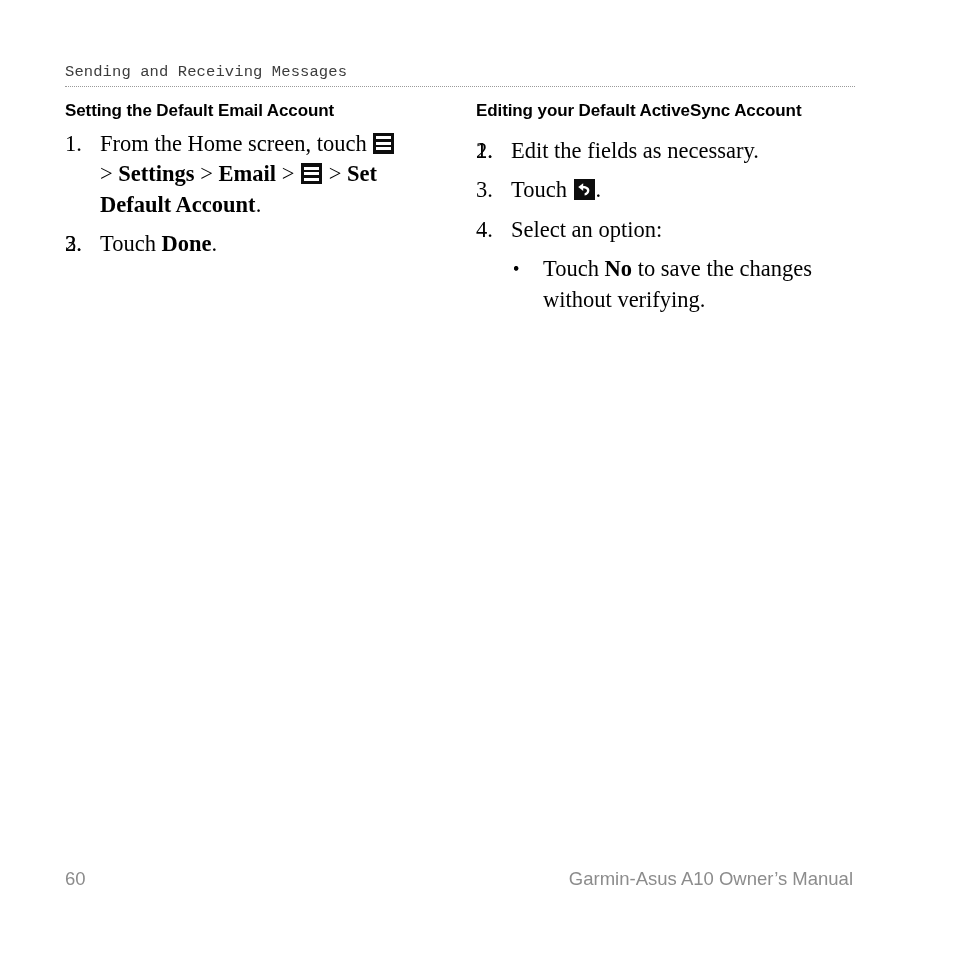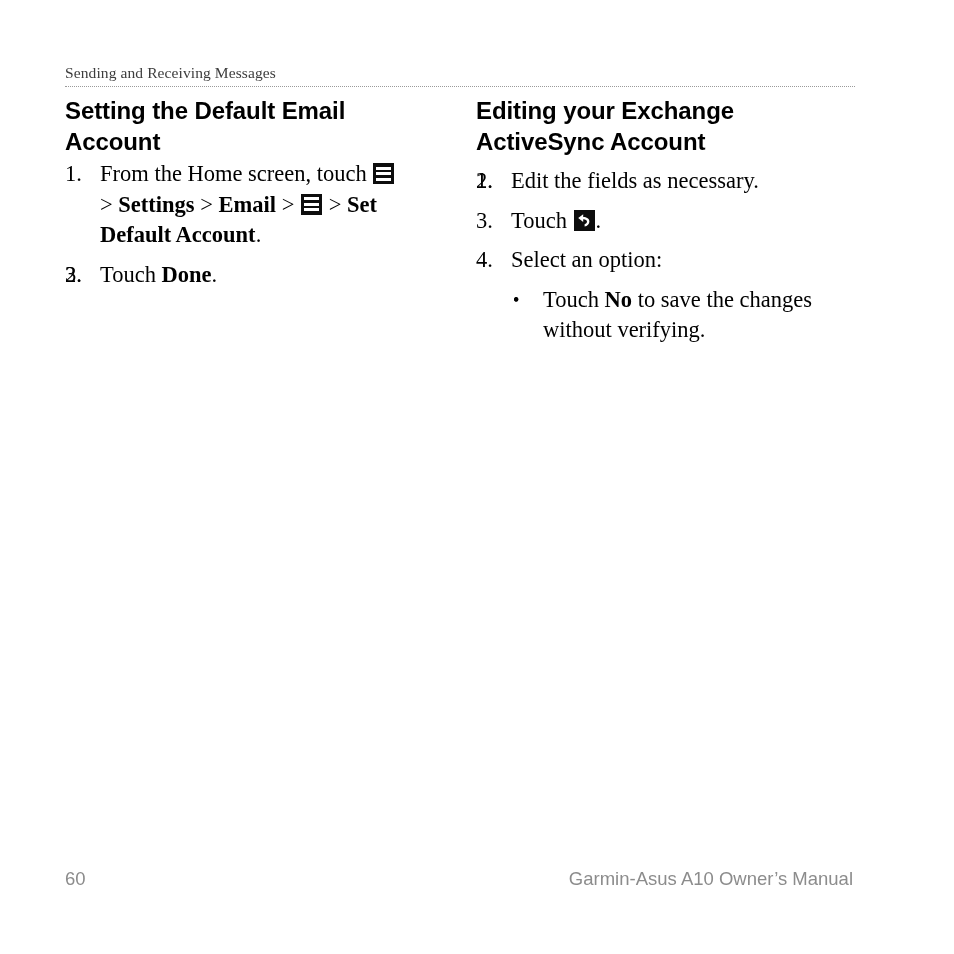--- a/index.html
+++ b/index.html
@@ -24,21 +24,21 @@
   }
 
   
   .running-header {
     position: absolute;
     left: 65px;
     top: 63px;
     width: 790px;
   }
   .running-header .rh-text {
-    font-family: Liberation Serif, serif;
+    font-family: Liberation Mono, monospace;
     font-size: 15.5px;
     line-height: 19px;
     color: #3d3d3d;
     letter-spacing: 0.1px;
     display: block;
   }
   .header-rule {
     position: absolute;
     left: 65px;
     top: 86px;
@@ -58,21 +58,21 @@
     position: absolute;
     top: 0;
     width: 345px;
   }
   .col-left  { left: 65px; }
   .col-right { left: 476px; }
 
   h2.section-title {
     font-family: "Liberation Sans", sans-serif;
     font-weight: bold;
-    font-size: 24px;
+    font-size: 17px;
     line-height: 30.5px;
     margin: 0 0 2px 0;
     color: #000;
     letter-spacing: -0.1px;
   }
 
   ol.steps {
     list-style: none;
     margin: 0;
     padding: 0;
@@ -203,21 +203,21 @@
     <div class="col col-left">
       <h2 class="section-title">Setting the Default Email Account</h2>
       <ol class="steps" id="left-steps">
           <li><span class="num">1.</span><span><span>From the Home screen, touch </span><span class="icon-menu"><i></i></span><span> &gt; </span><b>Settings</b><span> &gt; </span><b>Email</b><span> &gt; </span><span class="icon-menu"><i></i></span><span> &gt; </span><b>Set Default Account</b><span>.</span></span></li>
           <li><span class="num">2.</span></li>
           <li><span class="num">3.</span><span><span>Touch </span><b>Done</b><span>.</span></span></li>
         </ol>
     </div>
 
     <div class="col col-right">
-      <h2 class="section-title">Editing your Exchange ActiveSync Account</h2>
+      <h2 class="section-title">Editing your Default ActiveSync Account</h2>
       <ol class="steps" id="right-steps">
           <li><span class="num">1.</span></li>
           <li><span class="num">2.</span><span><span>Edit the fields as necessary.</span></span></li>
           <li><span class="num">3.</span><span><span>Touch </span><span class="icon-back"><svg width="17" height="17" viewBox="0 0 17 17">
                   <path d="M7.2 2.2 L7.2 5.0 C10.6 5.0 13.4 6.6 13.4 9.6 C13.4 12.2 11.4 14.2 8.6 14.6 L8.6 12.2 C10.0 11.8 11.0 10.9 11.0 9.6 C11.0 8.1 9.6 7.2 7.2 7.2 L7.2 10.0 L2.2 6.1 Z" fill="#ffffff"></path>
                 </svg></span><span>.</span></span></li>
           <li><span class="num">4.</span><span><span>Select an option:</span></span><ul class="bullets">
               <li><span class="dot">•</span></li>
               <li><span class="dot">•</span><span><span>Touch </span><b>No</b><span> to save the changes without verifying.</span></span></li>
             </ul></li>

